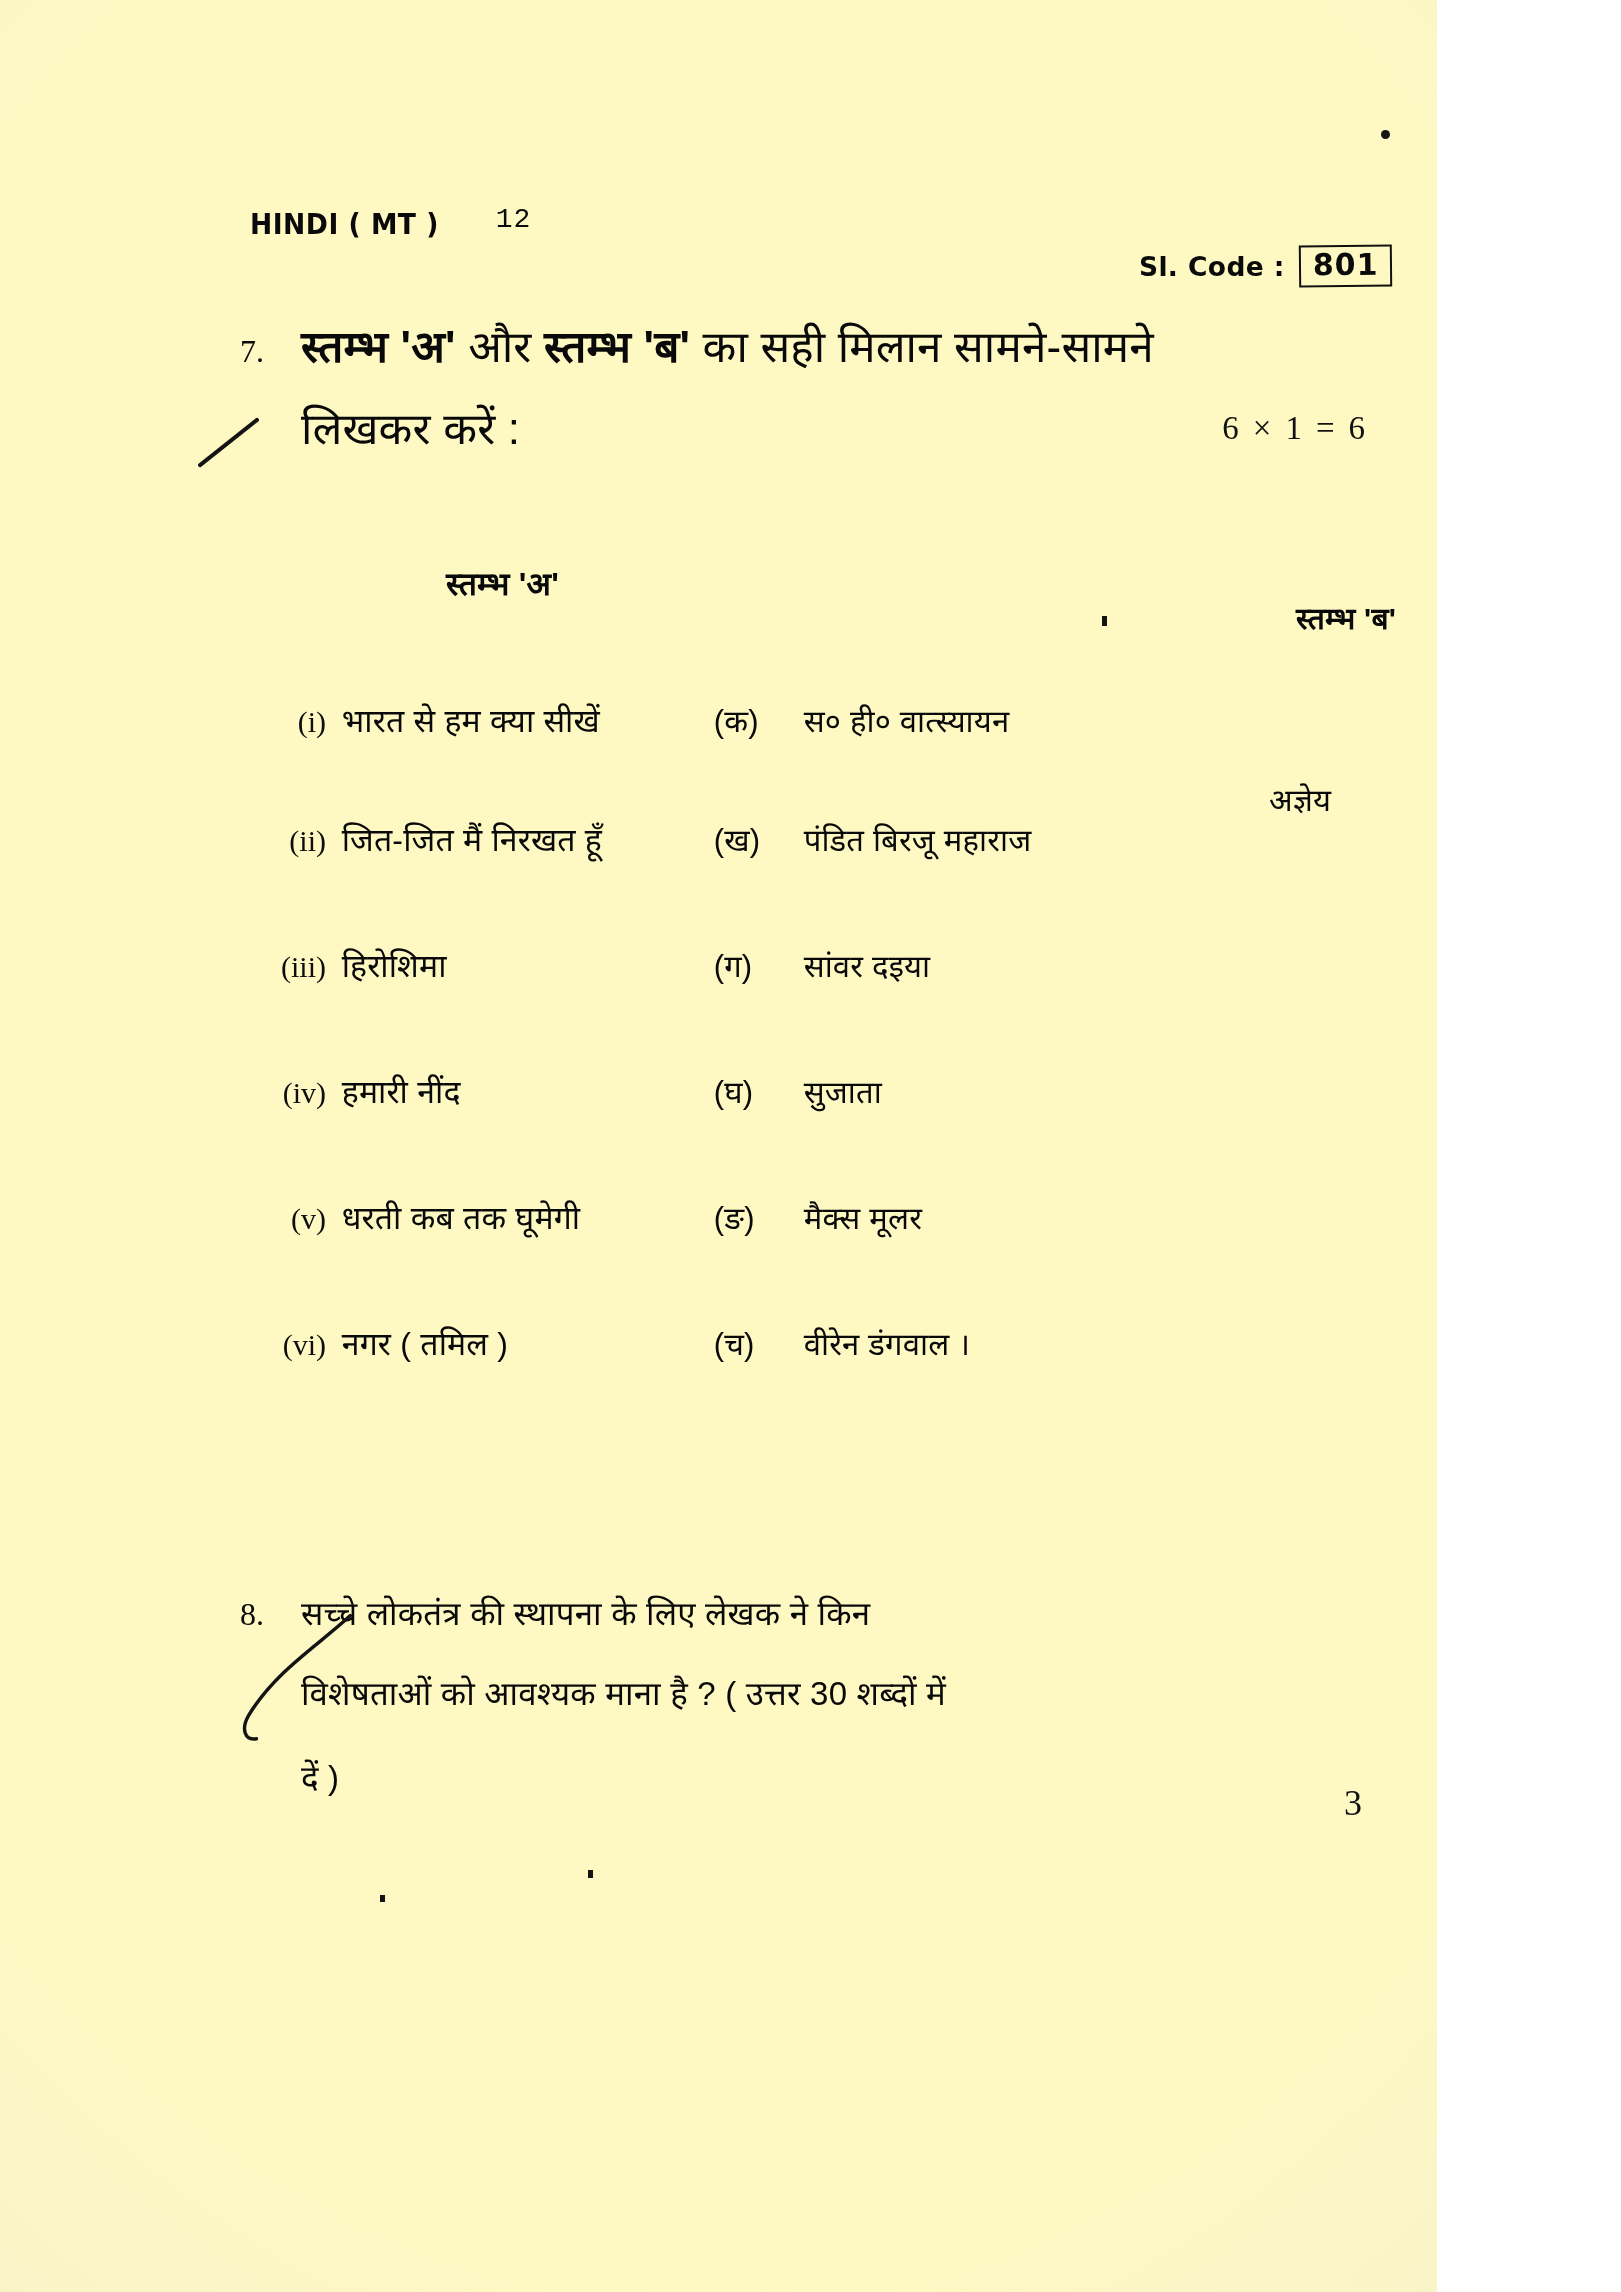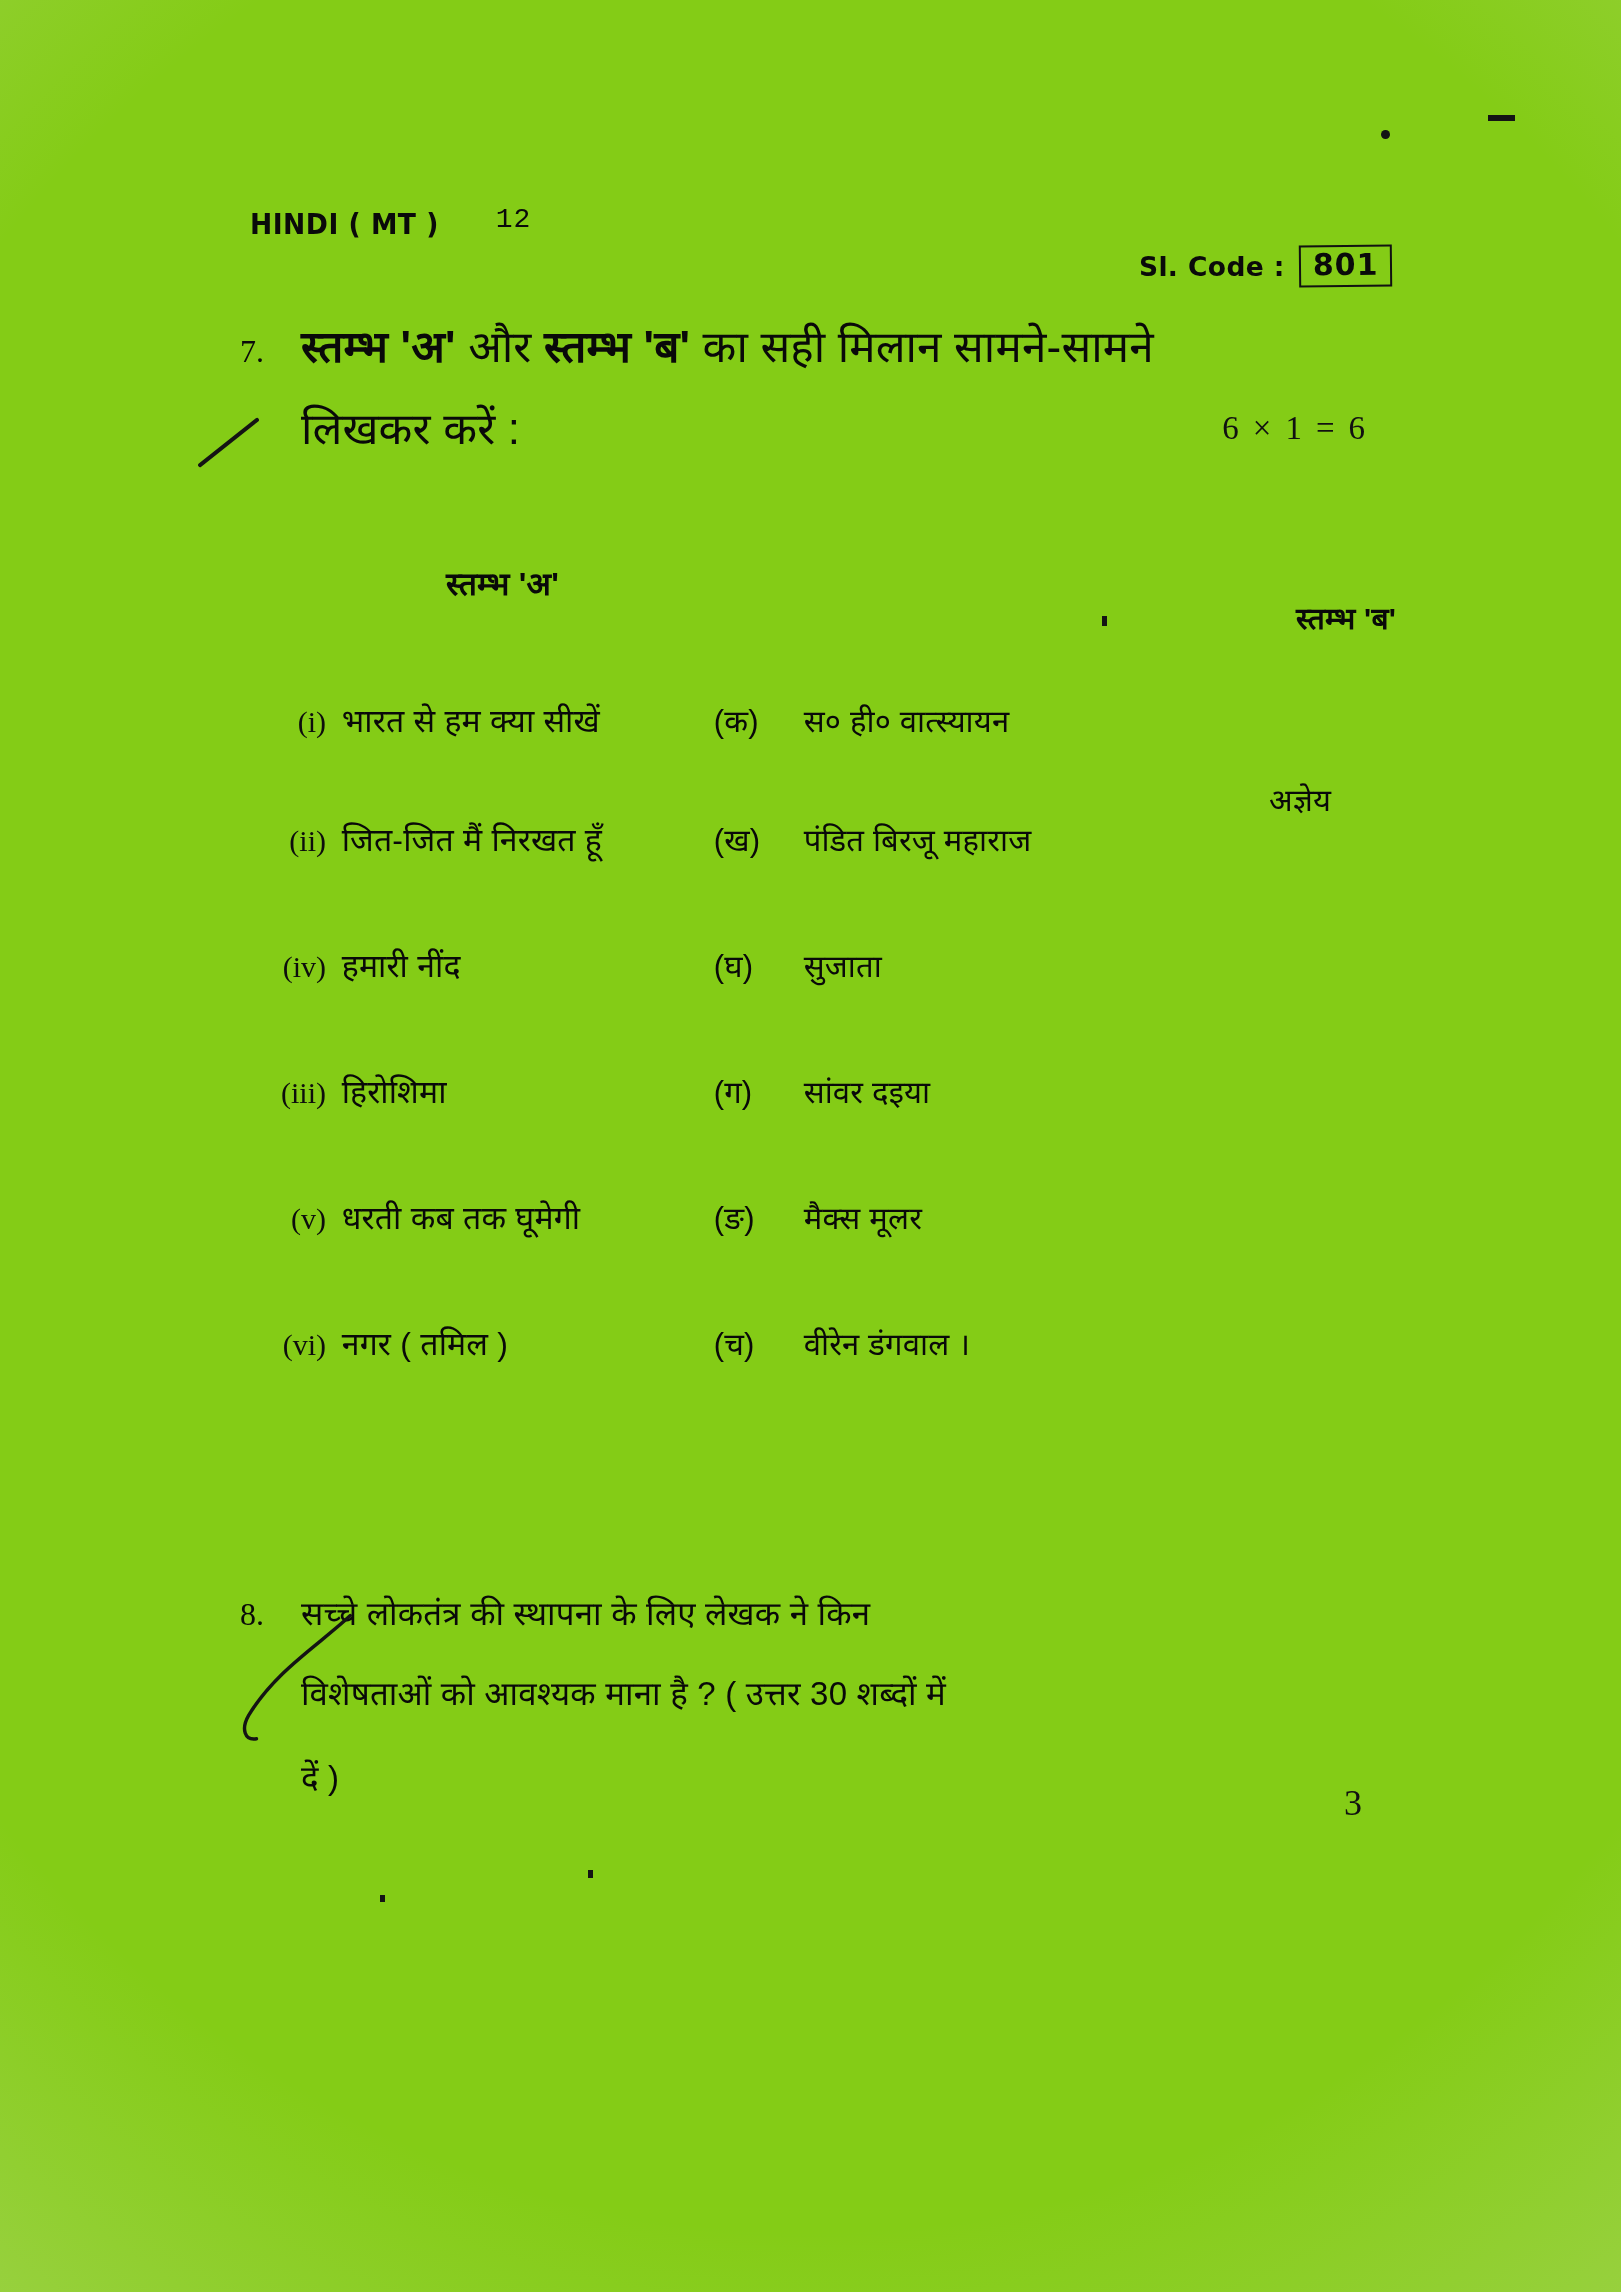--- a/index.html
+++ b/index.html
@@ -5,23 +5,23 @@
   html, body {
     margin: 0;
     padding: 0;
     background: #ffffff;
   }
   body {
     font-family: "Liberation Serif", serif;
   }
   #page {
     position: relative;
-    width: 1621px;
+    width: 1437px;
     height: 2293px;
-    background: #84cc16;
+    background: #fef9c3;
     overflow: hidden;
   }
   
   #page::before {
     content: "";
     position: absolute;
     inset: 0;
     background:
       radial-gradient(ellipse 120% 95% at 50% 45%, rgba(255,255,255,0) 55%, rgba(228,226,220,0.55) 100%);
     pointer-events: none;
@@ -288,31 +288,31 @@
       <div class="hi m-cont">अज्ञेय</div>
 
       <div class="m-row">
         <span class="m-label">(ii)</span>
         <span class="hi m-left">जित-जित मैं निरखत हूँ</span>
         <span class="hi m-key">(ख)</span>
         <span class="hi m-right">पंडित बिरजू महाराज</span>
       </div>
 
       <div class="m-row">
+        <span class="m-label">(iii)</span>
+        <span class="hi m-left">हिरोशिमा</span>
+        <span class="hi m-key">(ग)</span>
+        <span class="hi m-right">सांवर दइया</span>
+      </div>
+
+      <div class="m-row">
         <span class="m-label">(iv)</span>
         <span class="hi m-left">हमारी नींद</span>
         <span class="hi m-key">(घ)</span>
         <span class="hi m-right">सुजाता</span>
-      </div>
-
-      <div class="m-row">
-        <span class="m-label">(iii)</span>
-        <span class="hi m-left">हिरोशिमा</span>
-        <span class="hi m-key">(ग)</span>
-        <span class="hi m-right">सांवर दइया</span>
       </div>
 
       <div class="m-row">
         <span class="m-label">(v)</span>
         <span class="hi m-left">धरती कब तक घूमेगी</span>
         <span class="hi m-key">(ङ)</span>
         <span class="hi m-right">मैक्स मूलर</span>
       </div>
 
       <div class="m-row">

